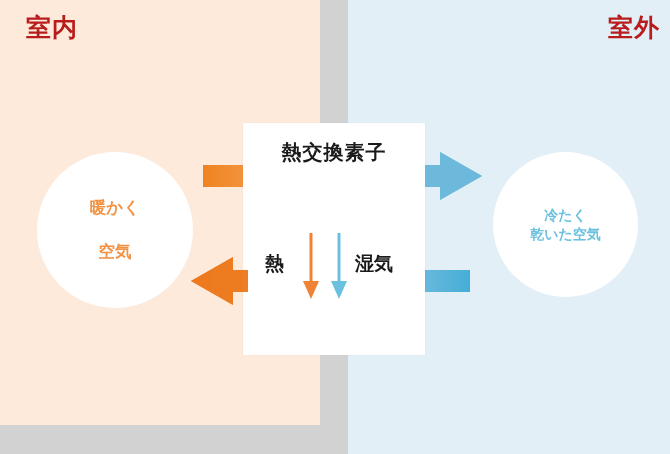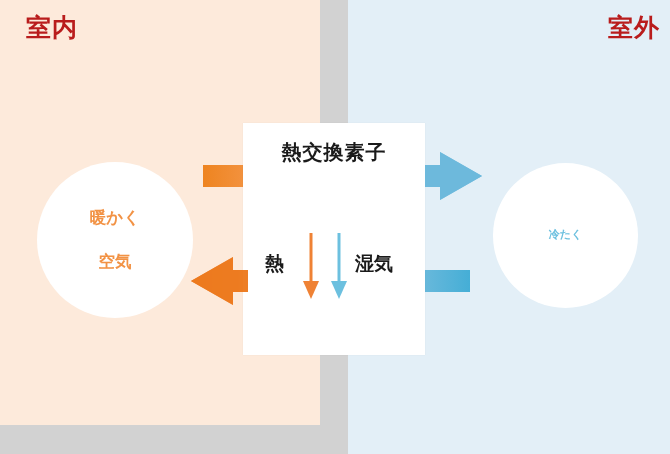--- a/index.html
+++ b/index.html
@@ -69,34 +69,34 @@
     background: #ffffff;
     display: flex;
     align-items: center;
     justify-content: center;
     text-align: center;
     line-height: 1.32;
     font-weight: bold;
   }
   .air-circle.left {
     left: 37px;
-    top: 162px;
+    top: 152px;
     width: 156px;
     height: 156px;
     color: #f29244;
     font-size: 16.5px;
     z-index: 2;
   }
   .air-circle.right {
     left: 493px;
-    top: 163px;
+    top: 152px;
     width: 145px;
     height: 145px;
     color: #6cc0df;
-    font-size: 11px;
+    font-size: 14px;
     z-index: 2;
     text-align: center;
   }
   .air-circle .txt { display: block; padding: 0 6px; }
 
   
   .core-box {
     position: absolute;
     left: 243px;
     top: 95px;
@@ -221,16 +221,17 @@
     <span class="txt">
       <span>暖かく</span><br>
       <br>
       <span>空気</span>
     </span>
   </div>
 
   <div class="air-circle right">
     <span class="txt">
       <span>冷たく</span><br>
+      <span>乾いた空気</span>
     </span>
   </div>
 
 </div>
 
 </body></html>

